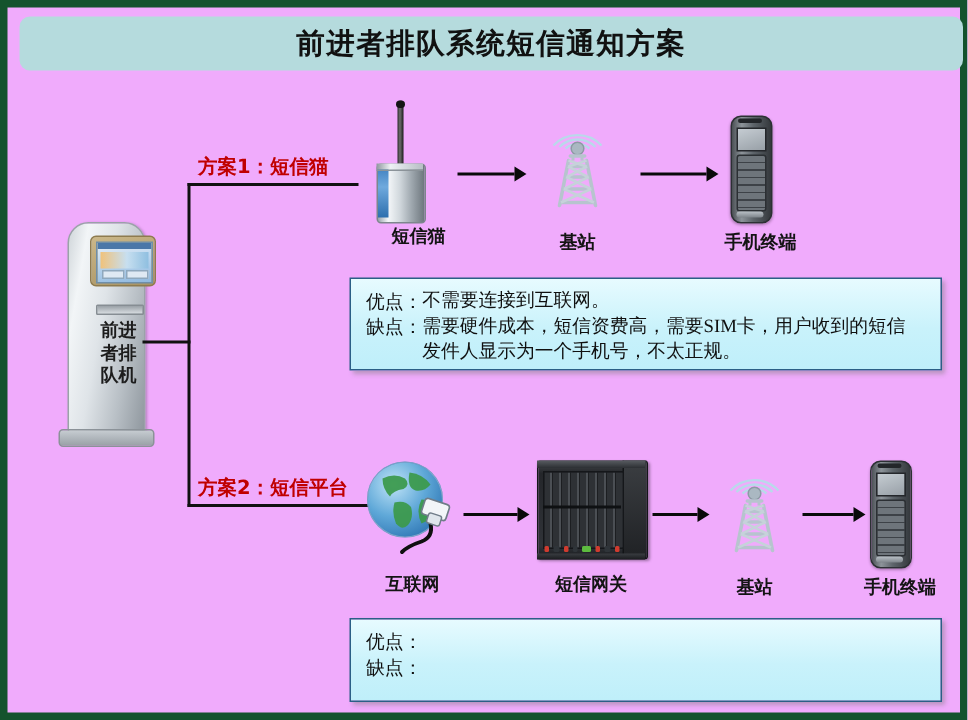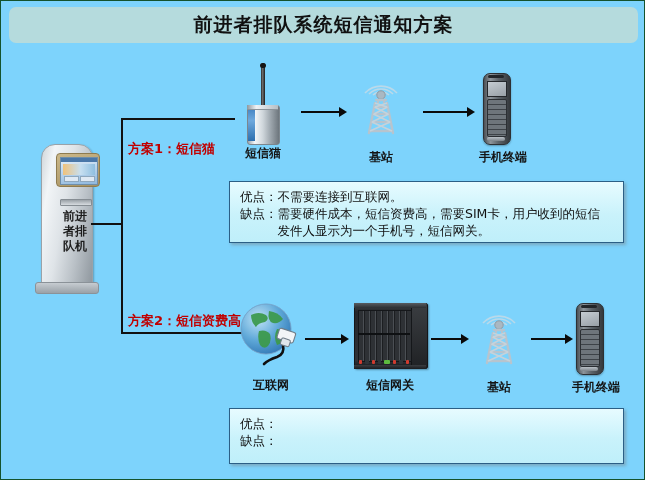--- a/index.html
+++ b/index.html
@@ -5,23 +5,23 @@
   html,body{margin:0;padding:0;}
   body{
     width:645px;height:480px;
     background:#ffffff;
     font-family:"DejaVu Sans","Liberation Sans",sans-serif;
     overflow:hidden;
     position:relative;
   }
   #page{
     position:absolute;left:0;top:0;width:645px;height:480px;
-    border:1px solid #14532d;
+    border:5px solid #14532d;
     box-sizing:border-box;
-    background:#7dd3fc;
+    background:#f0abfc;
   }
 
   
   .title-banner{
     position:absolute;left:8px;top:6px;width:629px;height:36px;
     background:#b5dbdd;
     border-radius:7px;
     display:flex;align-items:center;justify-content:center;
   }
   .title-text{
@@ -80,21 +80,21 @@
   .conn-v{position:absolute;left:120px;top:117px;width:2px;height:216px;background:#111;}
   .conn-h1{position:absolute;left:120px;top:117px;width:114px;height:2px;background:#111;}
   .conn-h2{position:absolute;left:120px;top:331px;width:130px;height:2px;background:#111;}
 
   
   .scheme-label{
     position:absolute;
     color:#c00000;font-size:13px;font-weight:bold;
     white-space:nowrap;
   }
-  #scheme1-label{left:127px;top:97px;margin-top:42px;}
+  #scheme1-label{left:127px;top:97px;}
   #scheme2-label{left:127px;top:311px;}
 
   
   .node{position:absolute;text-align:center;}
   .node-caption{
     font-size:12px;font-weight:bold;color:#141414;
     white-space:nowrap;margin-top:2px;
   }
   .node-art{position:relative;margin:0 auto;}
 
@@ -170,21 +170,21 @@
     box-shadow:2px 2px 3px rgba(120,120,120,.45);
     box-sizing:border-box;
     padding:6px 9px 6px 10px;
   }
   .info-line{
     display:flex;align-items:flex-start;
     font-size:12.5px;color:#101010;line-height:17px;
     white-space:pre-wrap;
   }
   .info-key{flex:0 0 auto;font-weight:normal;}
-  .info-val{flex:1 1 auto;}
+  .info-val{flex:1 1 auto;font-family:Liberation Serif, serif;}
   #info-box-1{left:228px;top:180px;width:395px;height:62px;}
   #info-box-2{left:228px;top:407px;width:395px;height:56px;}
 </style>
 </head>
 <body>
 
 <div id="page">
 
   <div class="title-banner">
     <div class="title-text">前进者排队系统短信通知方案</div>
@@ -205,23 +205,23 @@
     </div>
     <div class="kiosk-base"></div>
   </div>
 
   <div class="conn-h-main"></div>
   <div class="conn-v"></div>
   <div class="conn-h1"></div>
   <div class="conn-h2"></div>
 
   <div class="scheme-label" id="scheme1-label">方案1：短信猫</div>
-  <div class="scheme-label" id="scheme2-label">方案2：短信资费高</div>
-
-  <div class="node" style="left:232px;top:62px;width:60px;">
+  <div class="scheme-label" id="scheme2-label">方案2：短信平台</div>
+
+  <div class="node" style="left:232px;top:62px;width:60px;text-align:right;">
     <div class="node-art modem-art">
       <div class="modem-ant"></div>
       <div class="modem-ant-tip"></div>
       <div class="modem-body"></div>
       <div class="modem-strip"></div>
       <div class="modem-cap"></div>
     </div>
     <div class="node-caption">短信猫</div>
   </div>
 
@@ -281,21 +281,21 @@
   </div>
 
   <div class="info-box" id="info-box-1">
     <div class="info-line">
       <span class="info-key">优点：</span>
       <span class="info-val">不需要连接到互联网。</span>
     </div>
     <div class="info-line">
       <span class="info-key">缺点：</span>
       <span class="info-val">需要硬件成本，短信资费高，需要SIM卡，用户收到的短信
-发件人显示为一个手机号，短信网关。</span>
+发件人显示为一个手机号，不太正规。</span>
     </div>
   </div>
 
   <div class="node" style="left:238px;top:296px;width:64px;">
     <div class="node-art globe-art">
       <svg class="globe-svg" width="64" height="78" viewBox="0 0 64 78">
         <defs>
           <radialGradient id="gsea" cx="35%" cy="30%" r="78%">
             <stop offset="0%" stop-color="#bfe3f7"></stop>
             <stop offset="55%" stop-color="#5fa8d8"></stop>

